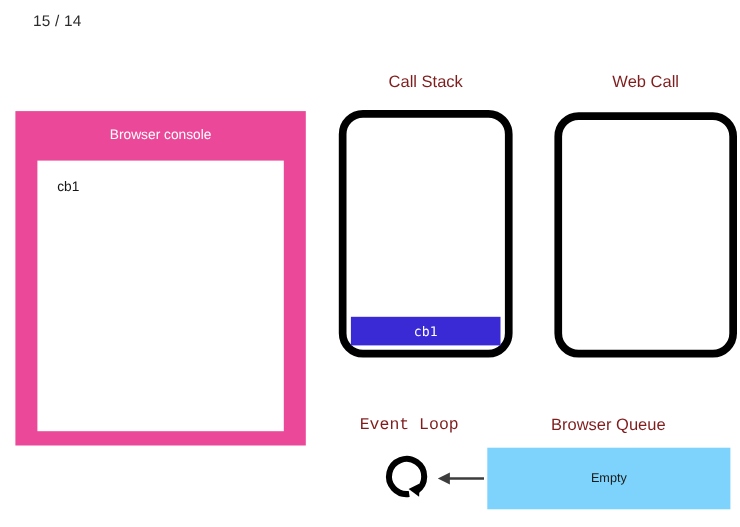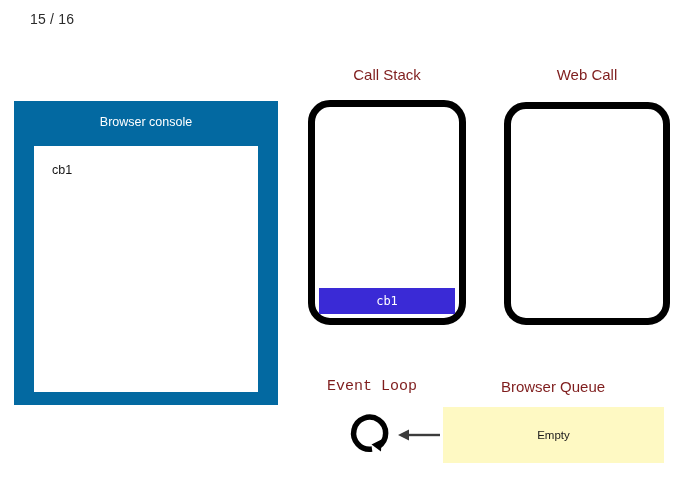--- a/index.html
+++ b/index.html
@@ -26,21 +26,21 @@
     letter-spacing: 0.2px;
   }
 
   
   #console-panel {
     position: absolute;
     left: 14px;
     top: 101px;
     width: 264px;
     height: 304px;
-    background: #0369a1;
+    background: #ec4899;
     box-sizing: border-box;
   }
   #console-title {
     position: absolute;
     left: 0;
     top: 14px;
     width: 100%;
     text-align: center;
     color: #ffffff;
     font-size: 12.5px;
@@ -125,34 +125,34 @@
     height: 22px;
   }
 
   
   #callback-queue-box {
     position: absolute;
     left: 443px;
     top: 407px;
     width: 221px;
     height: 56px;
-    background: #fef9c3;
+    background: #7dd3fc;
     display: flex;
     align-items: center;
     justify-content: center;
   }
   #callback-queue-status {
     font-size: 11.5px;
     color: #1a1a1a;
   }
 </style>
 </head>
 <body>
 
-<div id="page-counter">15 / 16</div>
+<div id="page-counter">15 / 14</div>
 
 <div id="console-panel">
   <div id="console-title">Browser console</div>
   <div id="console-output">
     <div class="console-line">cb1</div>
   </div>
 </div>
 
 <div class="section-heading" id="call-stack-heading">Call Stack</div>
 <div class="stack-box" id="call-stack-box">

